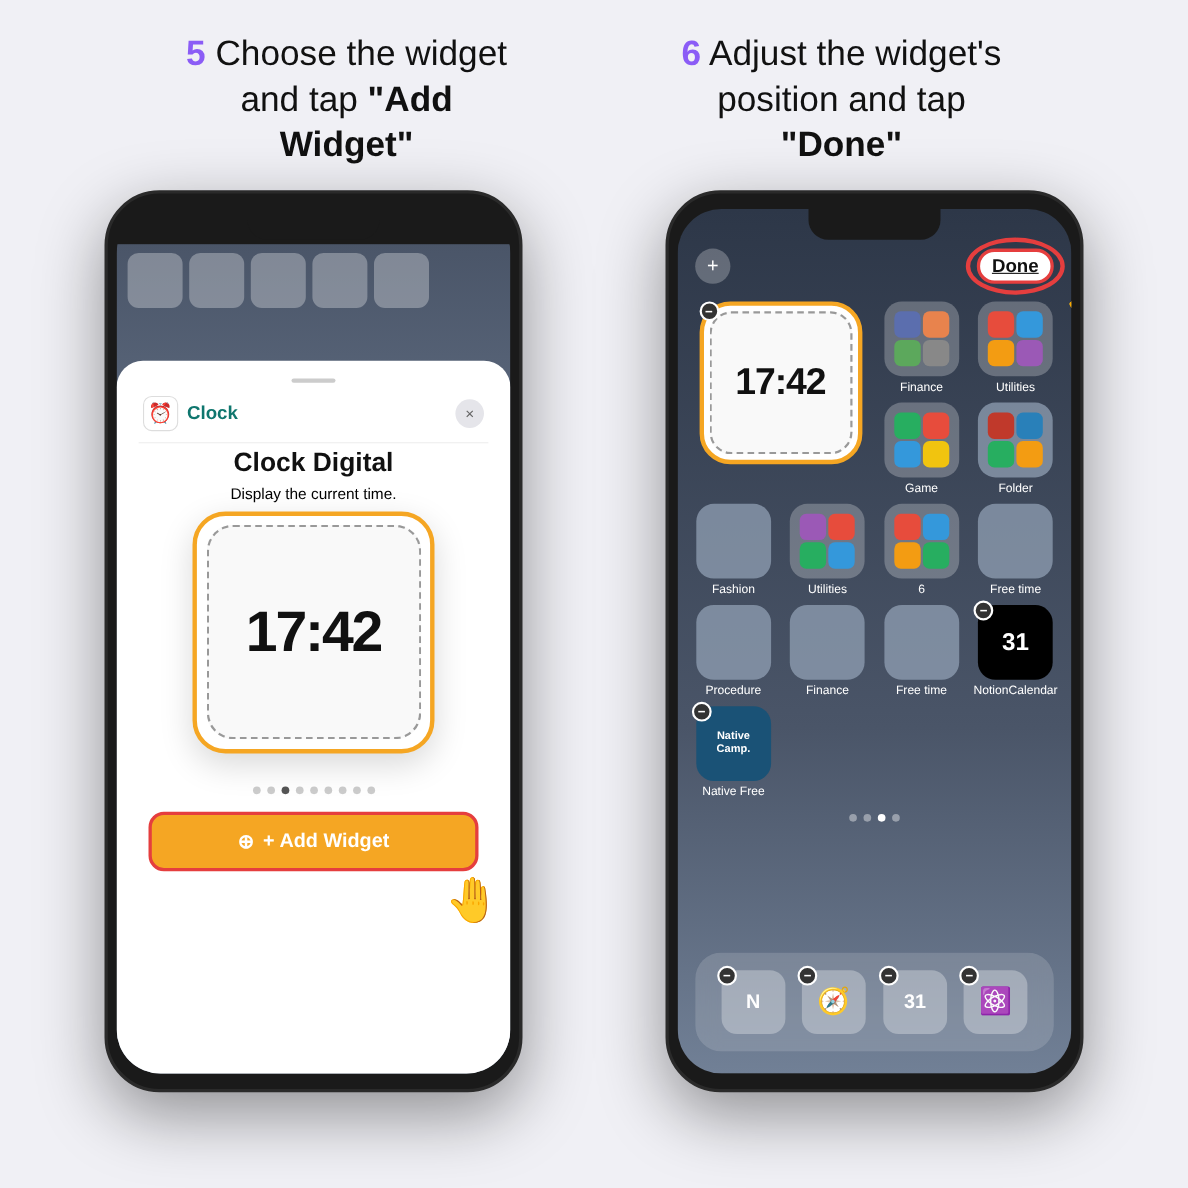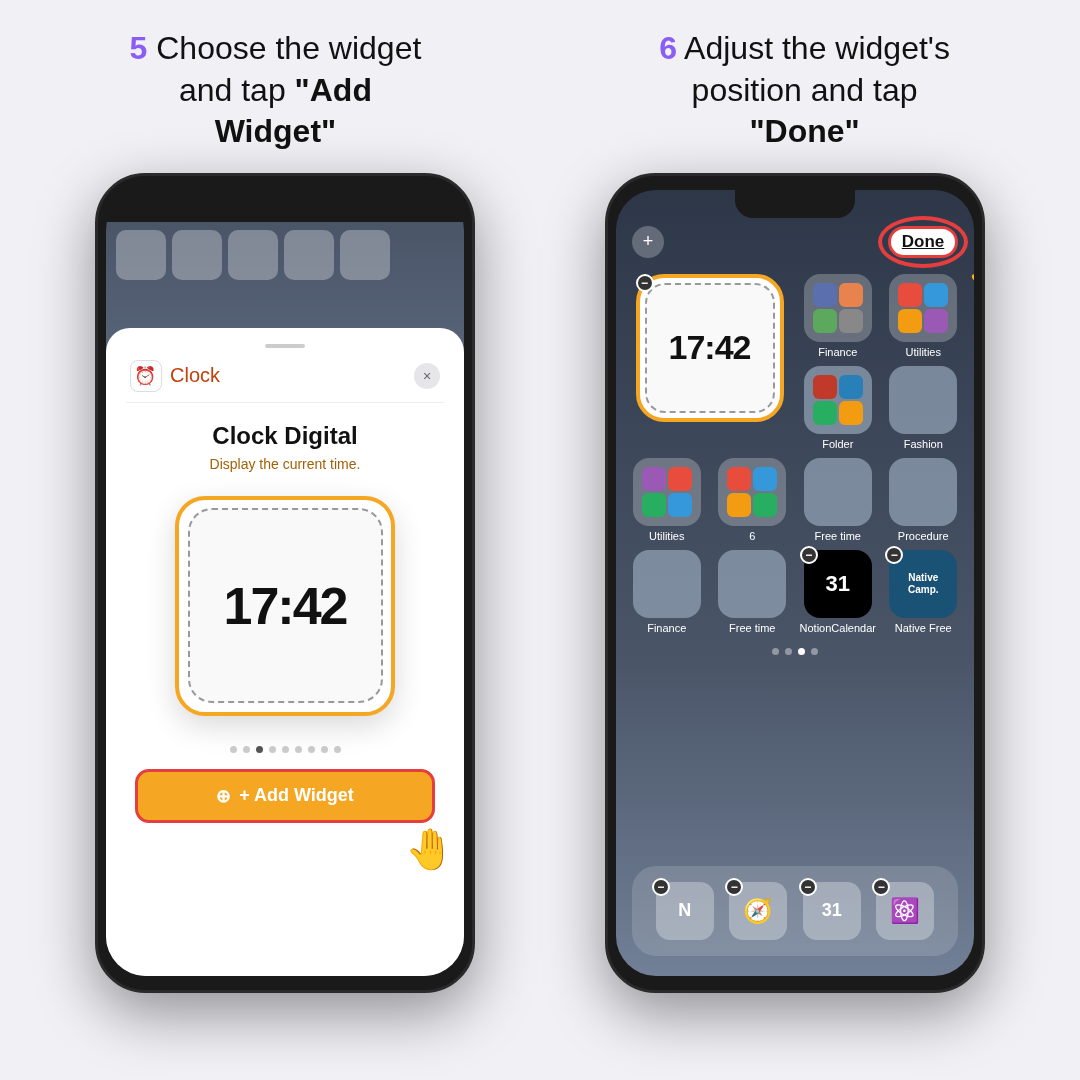--- a/index.html
+++ b/index.html
@@ -11,21 +11,21 @@
       overflow: hidden;
       display: flex;
       flex-direction: column;
       align-items: center;
     }
 
     .top-labels {
       display: flex;
       width: 100%;
       padding: 28px 59px 10px;
-      justify-content: space-between;
+      justify-content: center;
       gap: 17px;
     }
 
     .step-label {
       width: 45%;
       text-align: center;
       font-size: 32px;
       line-height: 1.3;
       color: #111;
     }
@@ -143,48 +143,48 @@
       border-radius: 8px;
       background: white;
       border: 1px solid #ddd;
       display: flex;
       align-items: center;
       justify-content: center;
       font-size: 18px;
     }
 
     .clock-app-name {
-      font-size: 20px;
-      font-weight: 400;
-      color: #c2410c;
+      font-size: 17px;
+      font-weight: 700;
+      color: #0f766e;
     }
 
     .close-btn {
       width: 26px;
       height: 26px;
       border-radius: 50%;
       background: #e5e5ea;
       display: flex;
       align-items: center;
       justify-content: center;
       font-size: 14px;
       color: #666;
     }
 
     .widget-title {
       font-size: 24px;
       font-weight: 700;
       color: #111;
-      margin: 19px 0 6px;
+      margin: 4px 0 6px;
     }
 
     .widget-desc {
       font-size: 14px;
-      color: #a16207;
-      margin-bottom: 24px;
+      color: #000000;
+      margin-bottom: 8px;
     }
 
     
     .clock-widget-display {
       width: 220px;
       height: 220px;
       border-radius: 30px;
       background: white;
       border: 4px solid #f5a623;
       display: flex;
@@ -573,20 +573,31 @@
               <div class="app-multi">
                 <div class="app-multi-dot" style="background:#e74c3c;"></div>
                 <div class="app-multi-dot" style="background:#3498db;"></div>
                 <div class="app-multi-dot" style="background:#f39c12;"></div>
                 <div class="app-multi-dot" style="background:#9b59b6;"></div>
               </div>
             </div>
             <span class="app-cell-label">Utilities</span>
           </div>
 
+          <div class="app-cell">
+            <div class="app-cell-icon">
+              <div class="app-multi">
+                <div class="app-multi-dot" style="background:#27ae60;"></div>
+                <div class="app-multi-dot" style="background:#e74c3c;"></div>
+                <div class="app-multi-dot" style="background:#3498db;"></div>
+                <div class="app-multi-dot" style="background:#f1c40f;"></div>
+              </div>
+            </div>
+            <span class="app-cell-label">Game</span>
+          </div>
 
 
           <div class="app-cell">
             <div class="app-cell-icon" style="background:rgba(150,165,185,0.7);">
               <div class="app-multi">
                 <div class="app-multi-dot" style="background:#c0392b;"></div>
                 <div class="app-multi-dot" style="background:#2980b9;"></div>
                 <div class="app-multi-dot" style="background:#27ae60;"></div>
                 <div class="app-multi-dot" style="background:#f39c12;"></div>
               </div>

